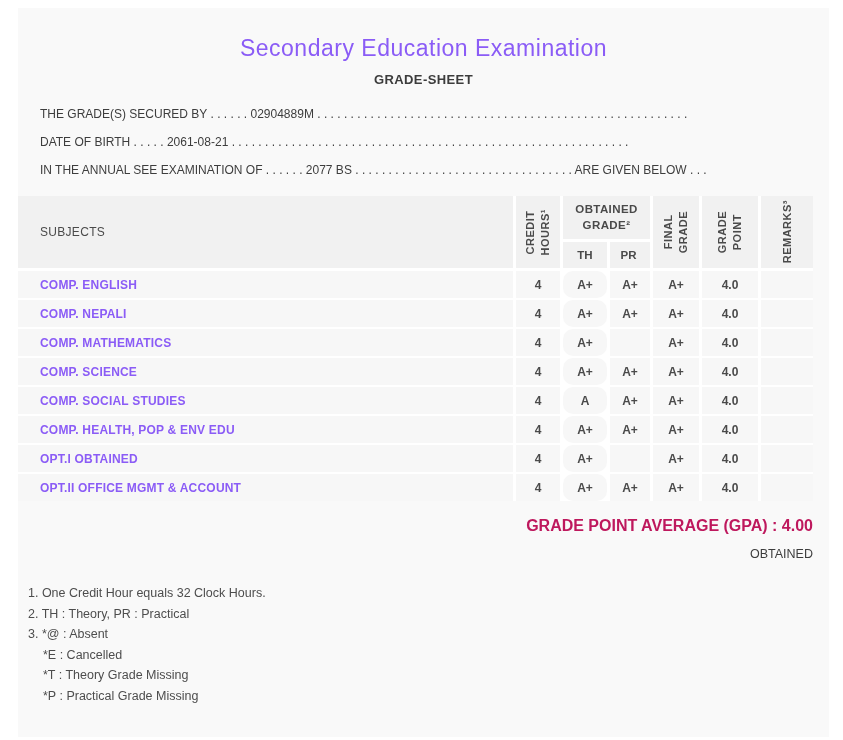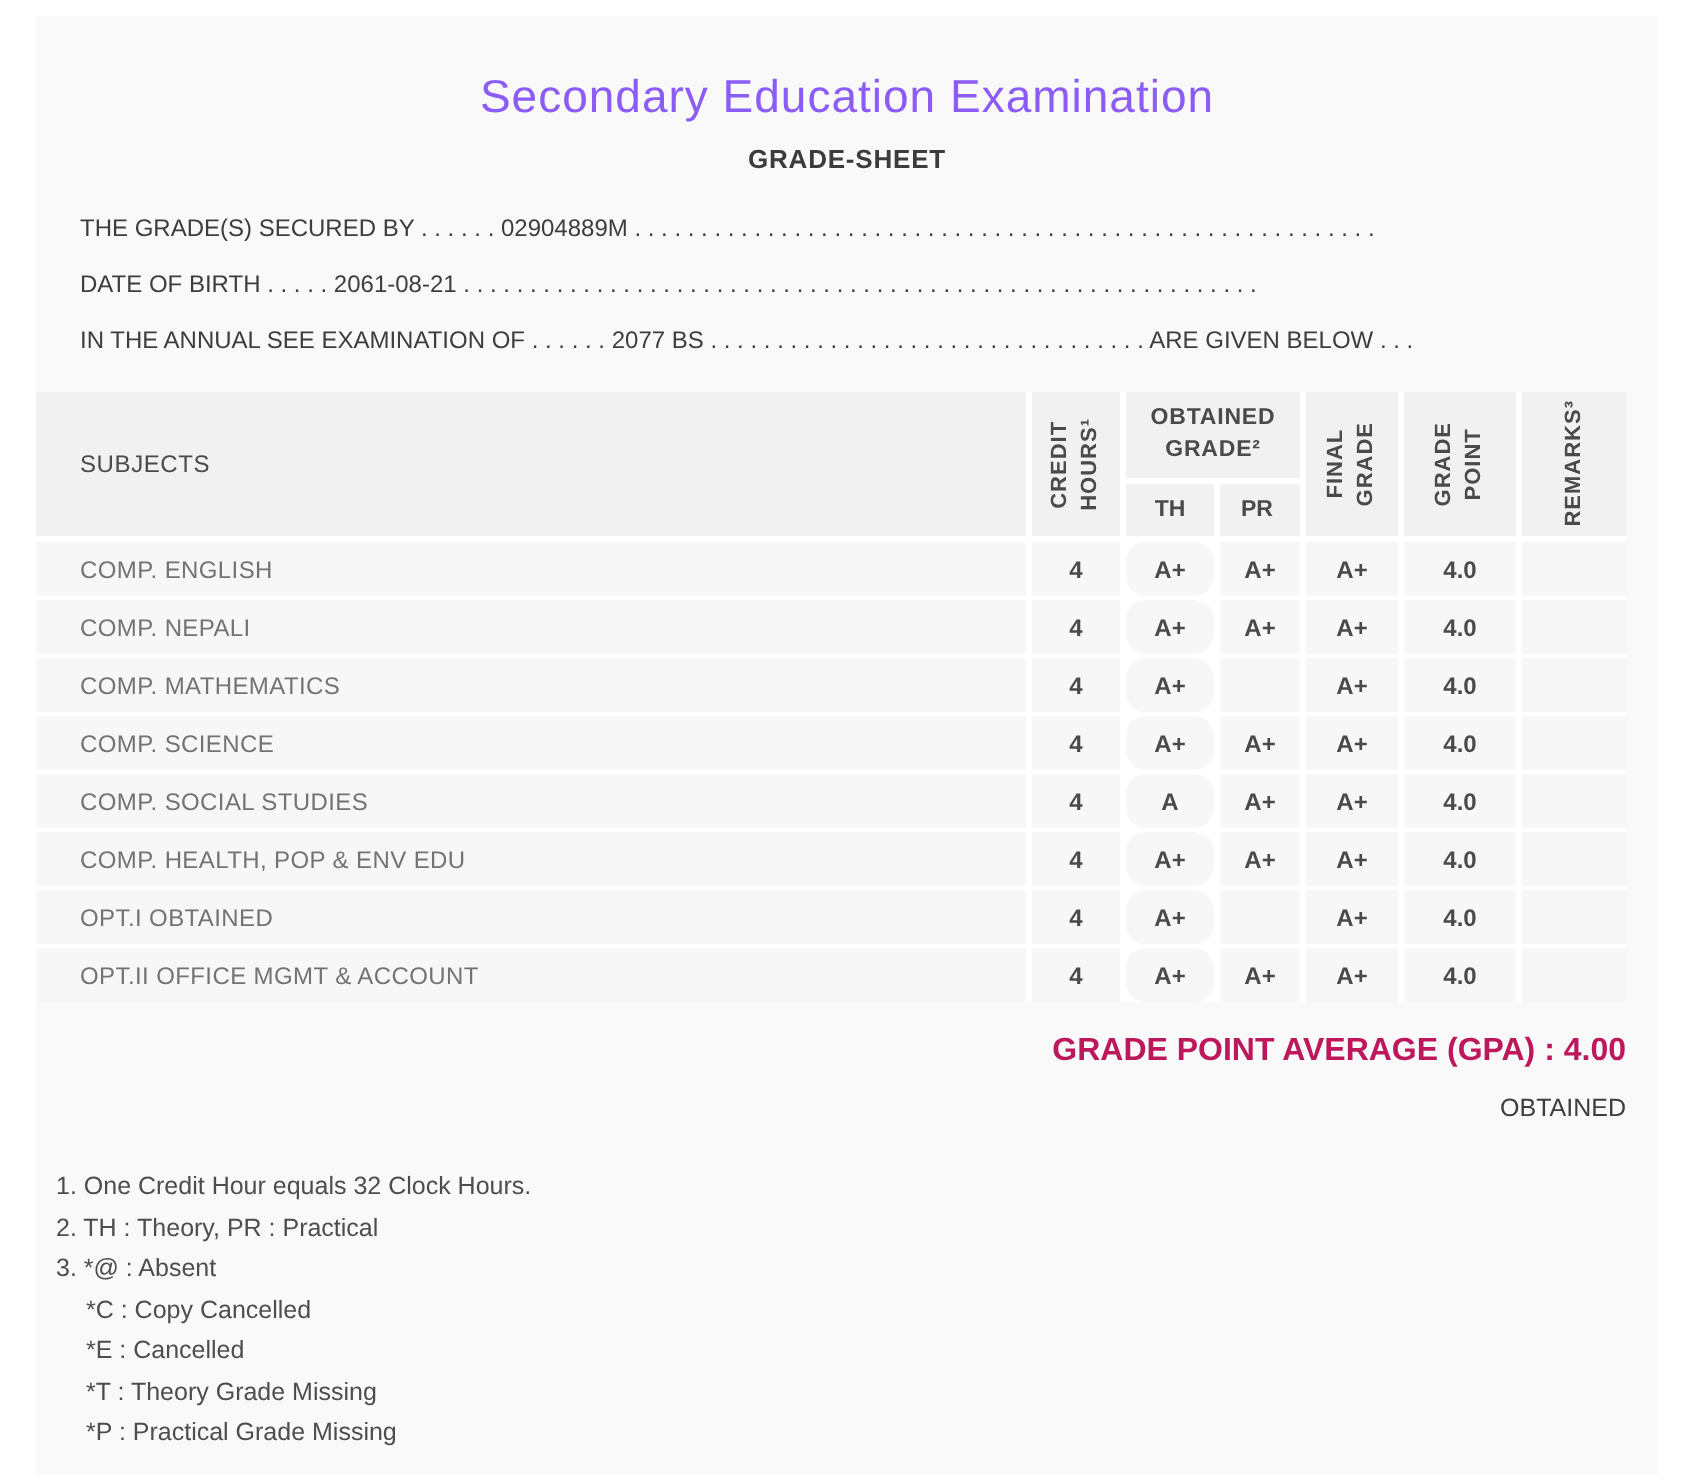--- a/index.html
+++ b/index.html
@@ -101,22 +101,22 @@
 
   .row { display: flex; height: 27px; margin-bottom: 2px; }
   .row > div {
     background: #f7f7f7;
     display: flex; align-items: center; justify-content: center;
     font-size: 12px; font-weight: 700; color: #4a4a4a;
   }
   .row > .cell-subject {
     justify-content: flex-start;
     padding-left: 22px;
-    font-weight: 400;
-    color: #737373;
+    font-weight: 700;
+    color: #8b5cf6;
     letter-spacing: 0.2px;
   }
 
   
   .summary { margin-top: 16px; padding-right: 16px; text-align: right; }
   .gpa-line { font-size: 16px; line-height: 18px; color: #be185d; font-weight: 700; }
   .status-line { margin-top: 10px; font-size: 12.5px; line-height: 18px; color: #3d3d3d; font-weight: 400; }
 
   
   .footnotes { margin-top: 20px; padding-left: 10px; }
@@ -254,19 +254,18 @@
 
   <div class="summary">
     <div class="gpa-line">GRADE POINT AVERAGE (GPA) : 4.00</div>
     <div class="status-line">OBTAINED</div>
   </div>
 
   <div class="footnotes">
     <div class="footnote">1. One Credit Hour equals 32 Clock Hours.</div>
     <div class="footnote">2. TH : Theory, PR : Practical</div>
     <div class="footnote">3. *@ : Absent</div>
-    <div class="footnote indent">*C : Copy Cancelled</div>
     <div class="footnote indent">*E : Cancelled</div>
     <div class="footnote indent">*T : Theory Grade Missing</div>
     <div class="footnote indent">*P : Practical Grade Missing</div>
   </div>
 
 </div>
 
 </body></html>

